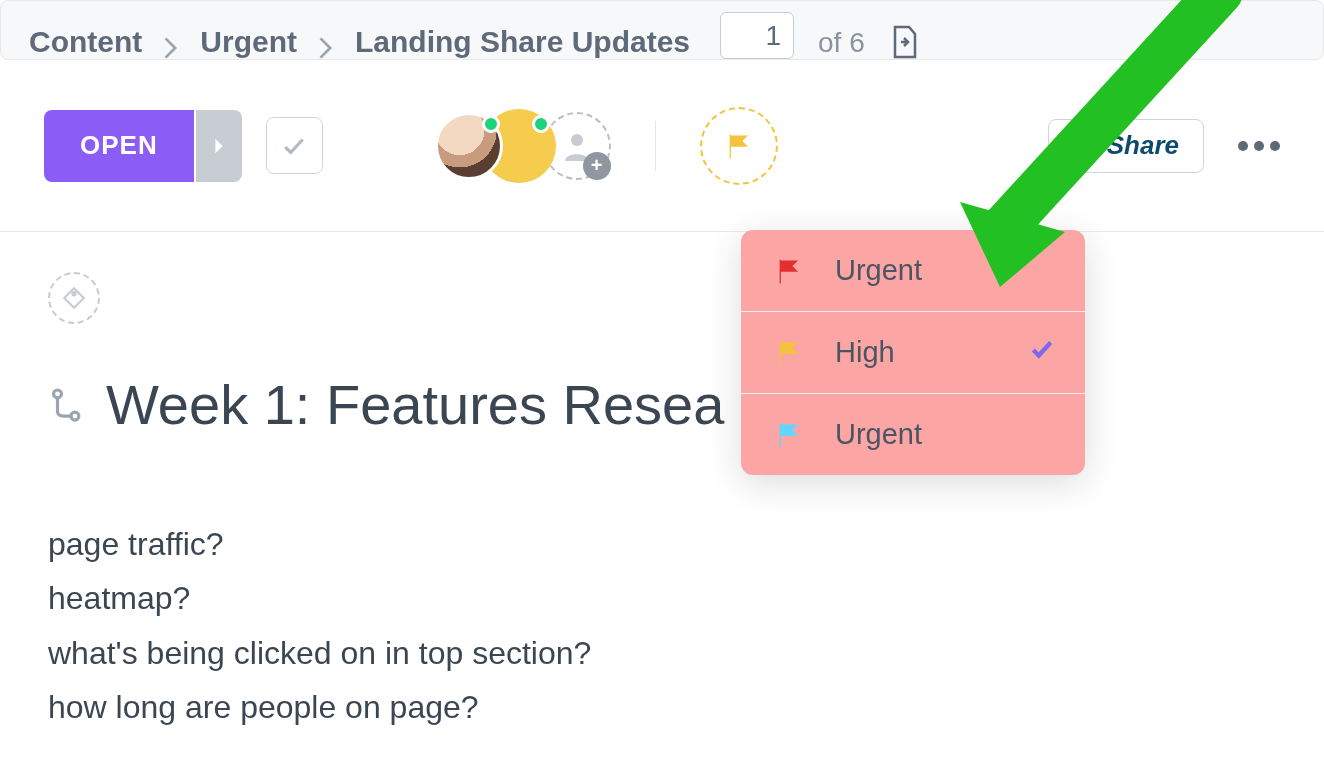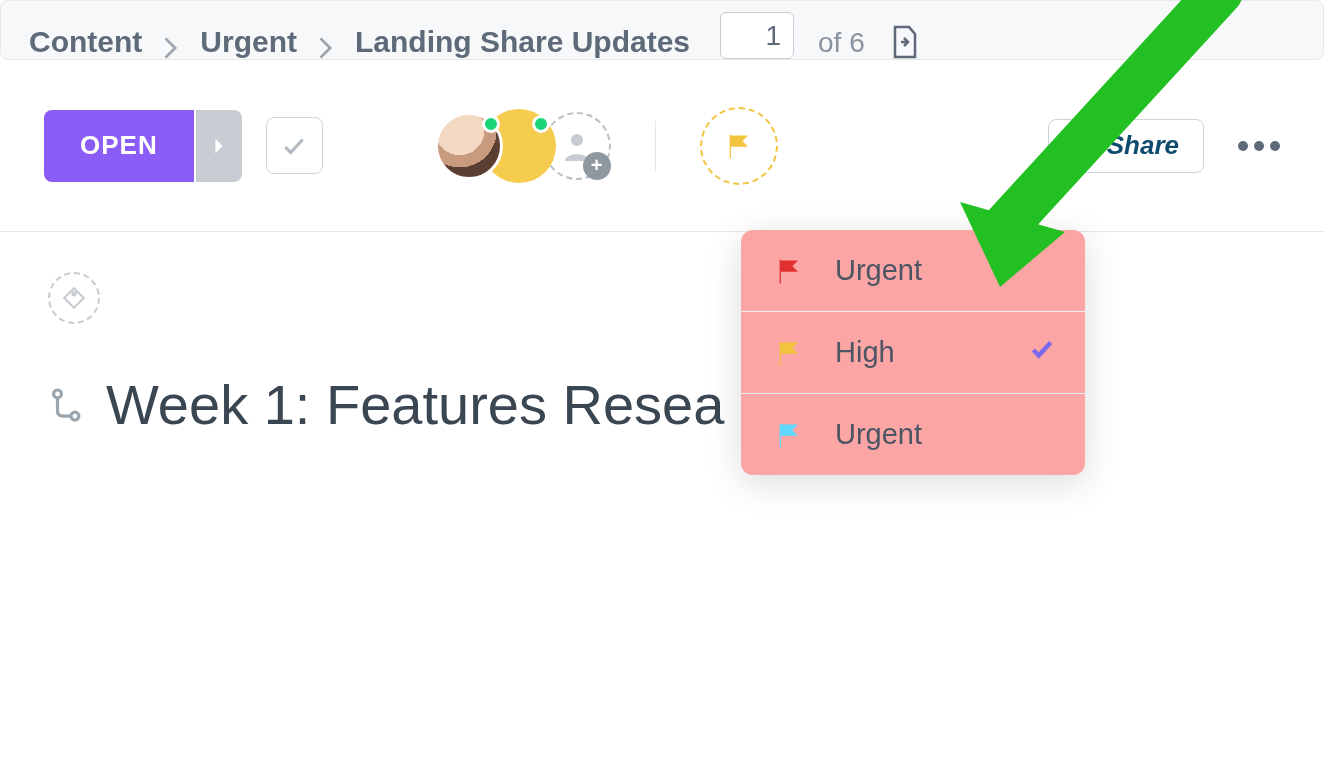--- a/index.html
+++ b/index.html
@@ -297,20 +297,26 @@
   <div class="title-row">
     <span class="subtask-icon">
       <svg width="38" height="38" viewBox="0 0 24 24" fill="none" stroke="#9aa5b0" stroke-width="2">
           <circle cx="6" cy="5" r="2.5"></circle>
           <path d="M6 8 V16 Q6 19 10 19 H14"></path>
           <circle cx="17" cy="19" r="2.5"></circle>
         </svg>
     </span>
     <div class="title">Week 1: Features Resea</div>
   </div>
+  <div class="body">
+    <div>page traffic?</div>
+    <div>heatmap?</div>
+    <div>what's being clicked on in top section?</div>
+    <div>how long are people on page?</div>
+  </div>
 </div>
 
 <div class="dropdown">
   <div class="dd-item">
     <span class="dd-flag">
         <svg class="flag" viewBox="0 0 24 24">
           <path d="M5 3 V22 M5 4 H18 L14 8 L18 12 H5" fill="#e22f2f" stroke="#e22f2f"></path>
         </svg>
       </span>
     <span>Urgent</span>

